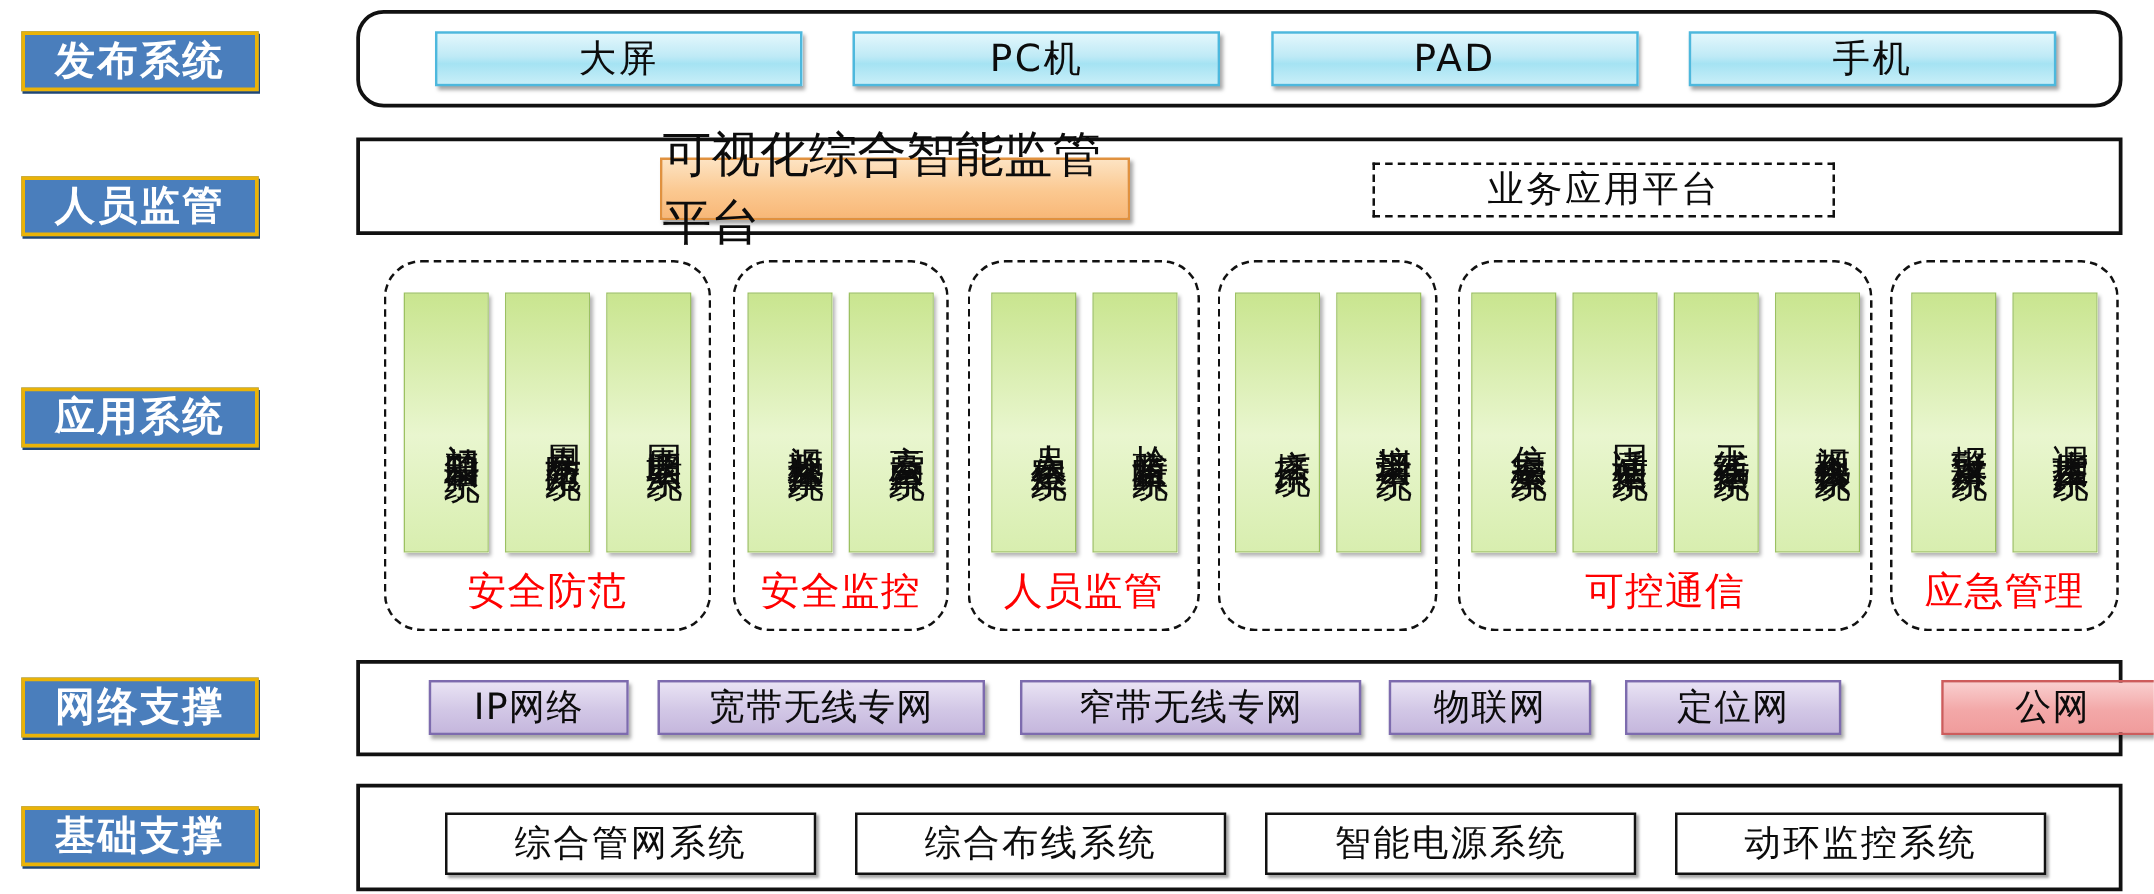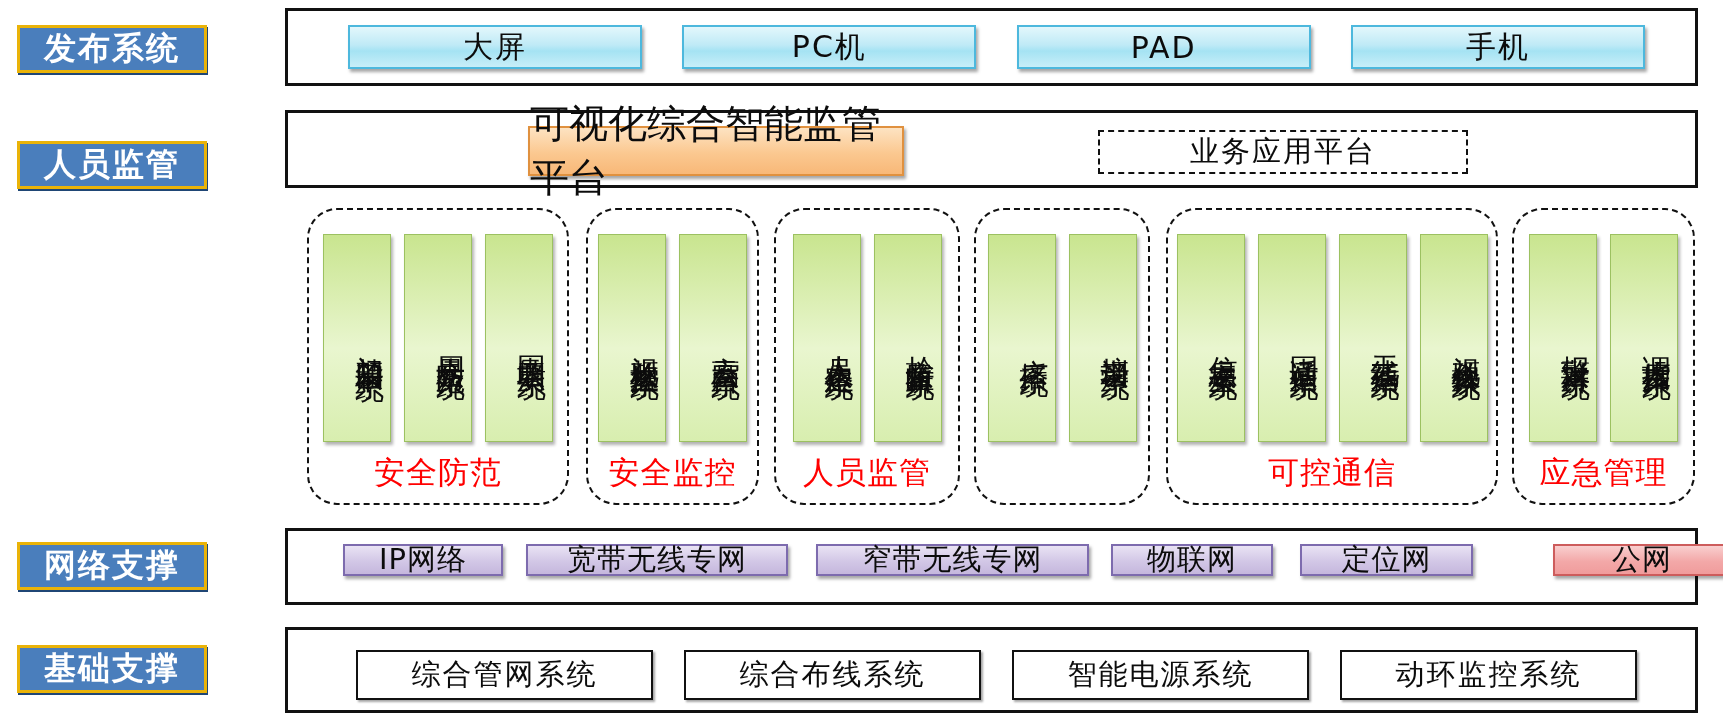--- a/index.html
+++ b/index.html
@@ -12,21 +12,21 @@
     background:#4a7ebc; border:3px solid #eab308;
     box-shadow:1px 2px 0 #1f4675;
     color:#ffffff; font-size:32px; font-weight:bold; letter-spacing:2px;
     display:flex; align-items:center; justify-content:center;
   }
 
   
   .frame { position:absolute; left:285px; width:1413px; background:#ffffff; border:3px solid #111; }
 
   
-  .row-publish { top:8px; height:78px; display:flex; align-items:center; justify-content:space-between; padding:0 50px 0 60px; }
+  .row-publish { top:8px; height:78px; display:flex; align-items:center; justify-content:space-between; padding:0 50px 0 60px;border-radius:22px; }
   .cyan {
     width:294px; height:44px;
     background:linear-gradient(180deg,#e3f7fc 0%,#bfeaf6 45%,#a5e3f3 60%,#c8eef8 100%);
     border:2px solid #4db8dd; box-shadow:2px 3px 3px rgba(0,0,0,0.35);
     display:flex; align-items:center; justify-content:center;
     font-size:30px; color:#0c0c0c; letter-spacing:2px;
   }
 
   
   .row-platform { top:110px; height:78px; }
@@ -60,21 +60,21 @@
     padding-top:8px; display:flex; justify-content:center;
   }
   .cat {
     position:absolute; bottom:9px; left:0; width:100%;
     text-align:center; color:#ff0000; font-size:31px; letter-spacing:1px;
   }
 
   
   .row-network { top:528px; height:77px; }
   .net {
-    position:absolute; top:13px; height:32px;
+    position:absolute; top:13px; height:44px;
     background:linear-gradient(180deg,#e9e3f4 0%,#d2c7e6 55%,#c5b7dd 100%);
     border:2px solid #7d6bae; box-shadow:2px 3px 3px rgba(0,0,0,0.35);
     display:flex; align-items:center; justify-content:center;
     font-size:29px; color:#0c0c0c; letter-spacing:1px;
   }
   .net.pub {
     background:linear-gradient(180deg,#f9cfcf 0%,#f3a8a8 55%,#f09c9c 100%);
     border:2px solid #cd5c5c;
     margin-left:36px;
   }
@@ -88,20 +88,21 @@
     font-size:29px; color:#0c0c0c; letter-spacing:2px;
   }
 </style>
 </head>
 <body>
 
 <div class="canvas">
 
   <div class="rlabel" style="top:25px">发布系统</div>
   <div class="rlabel" style="top:141px">人员监管</div>
+  <div class="rlabel" style="top:310px">应用系统</div>
   <div class="rlabel" style="top:542px">网络支撑</div>
   <div class="rlabel" style="top:645px">基础支撑</div>
 
   <div class="frame row-publish">
     <div class="cyan">大屏</div>
     <div class="cyan">PC机</div>
     <div class="cyan">PAD</div>
     <div class="cyan">手机</div>
   </div>
 

